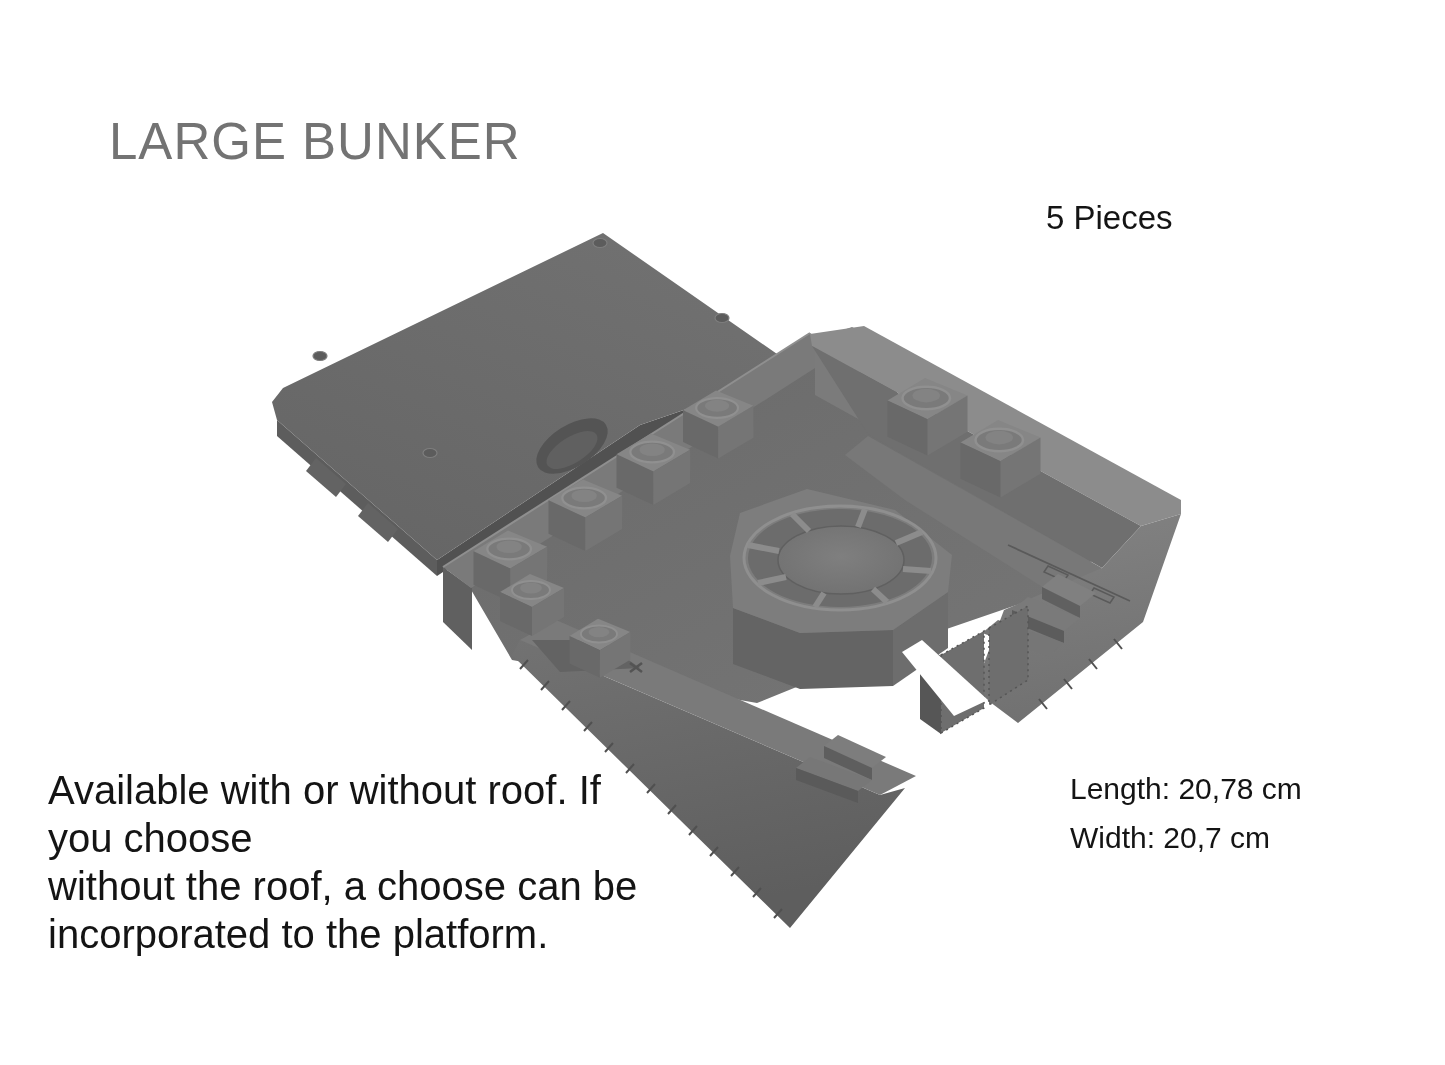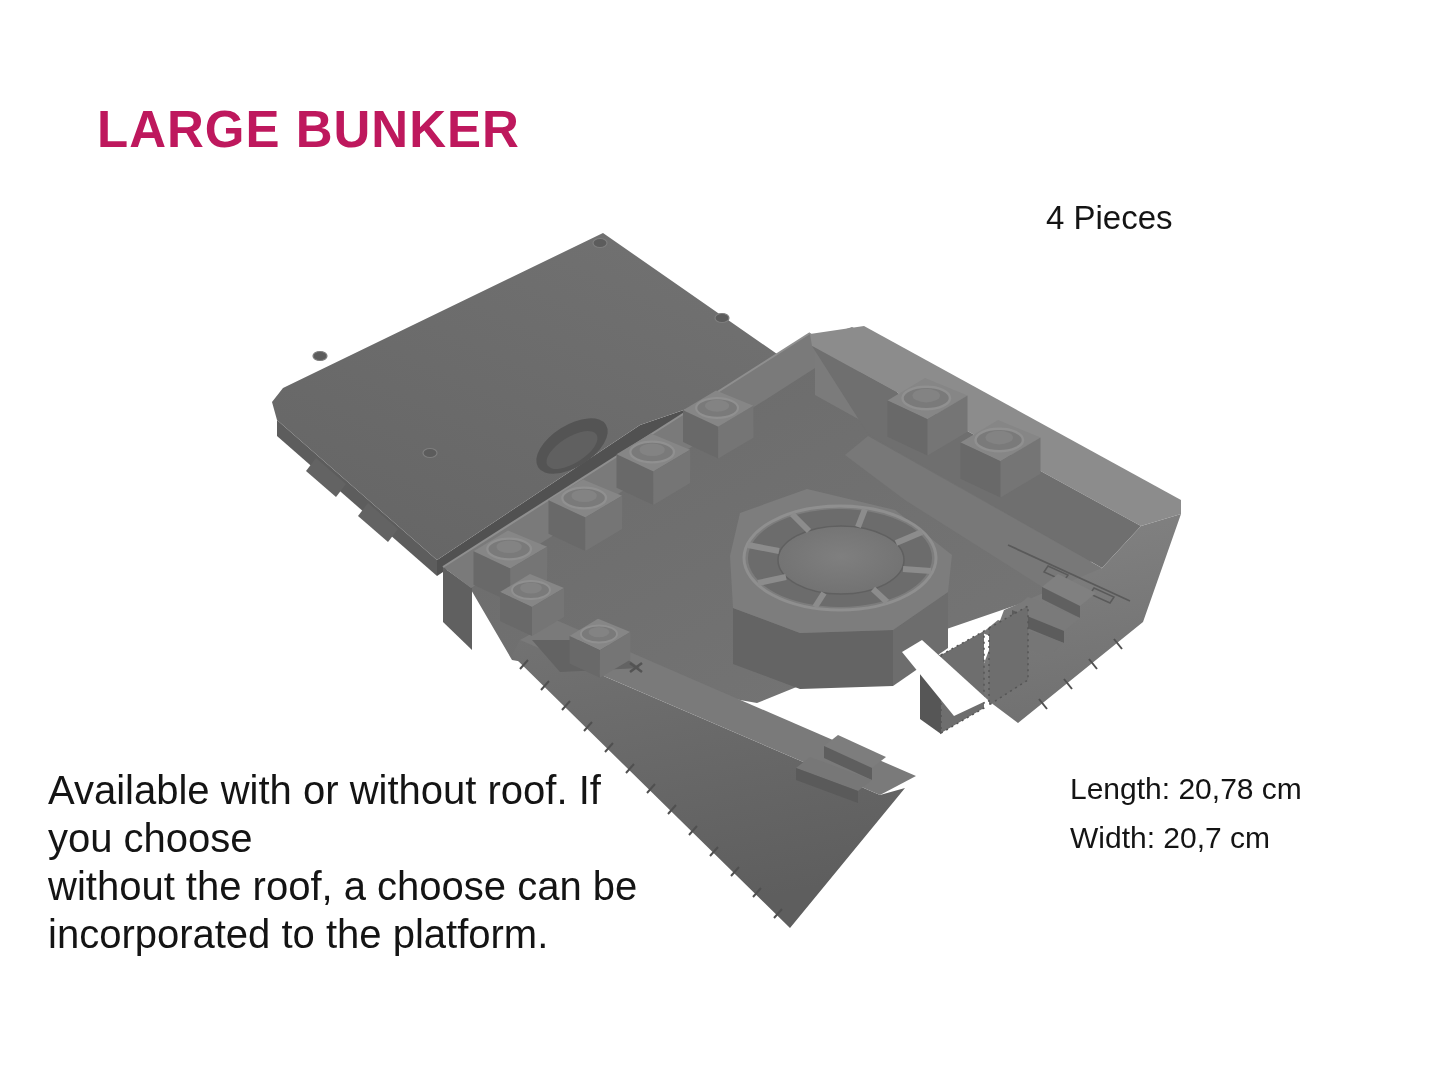--- a/index.html
+++ b/index.html
@@ -2,22 +2,22 @@
 <html><head>
 <meta charset="utf-8">
 <title>LARGE BUNKER</title>
 <style>
   html,body{margin:0;padding:0;background:#ffffff;}
   .canvas{
     position:relative;width:1445px;height:1065px;background:#ffffff;
     font-family:"Liberation Sans", sans-serif;color:#161616;overflow:hidden;
   }
   .title{
-    position:absolute;left:97px;top:100px;margin:0;
-    font-size:51px;font-weight:700;letter-spacing:1px;color:#be185d;
+    position:absolute;left:97px;top:100px;margin:12px;
+    font-size:51px;font-weight:400;letter-spacing:1px;color:#737373;
   }
   .pieces{
     position:absolute;left:1046px;top:199px;
     font-size:33px;font-weight:400;color:#141414;
   }
   .desc{
     position:absolute;left:48px;top:766px;width:600px;
     font-size:40px;line-height:48px;color:#141414;
   }
   .dims{
@@ -26,21 +26,21 @@
   }
   .render-svg{position:absolute;left:0;top:0;}
 </style>
 </head>
 <body>
 
 <div class="canvas">
 
   <h1 class="title">LARGE BUNKER</h1>
 
-  <div class="pieces">4 Pieces</div>
+  <div class="pieces">5 Pieces</div>
 
   <svg class="render-svg" width="1445" height="1065" viewBox="0 0 1445 1065" aria-hidden="true">
     <defs>
       <linearGradient id="roofG" x1="0.8" y1="0" x2="0.1" y2="1">
         <stop offset="0" stop-color="#717171"></stop>
           <stop offset="1" stop-color="#656565"></stop>
       </linearGradient>
       <linearGradient id="floorG" x1="0" y1="0" x2="1" y2="1">
         <stop offset="0" stop-color="#6a6a6a"></stop>
           <stop offset="1" stop-color="#767676"></stop>

